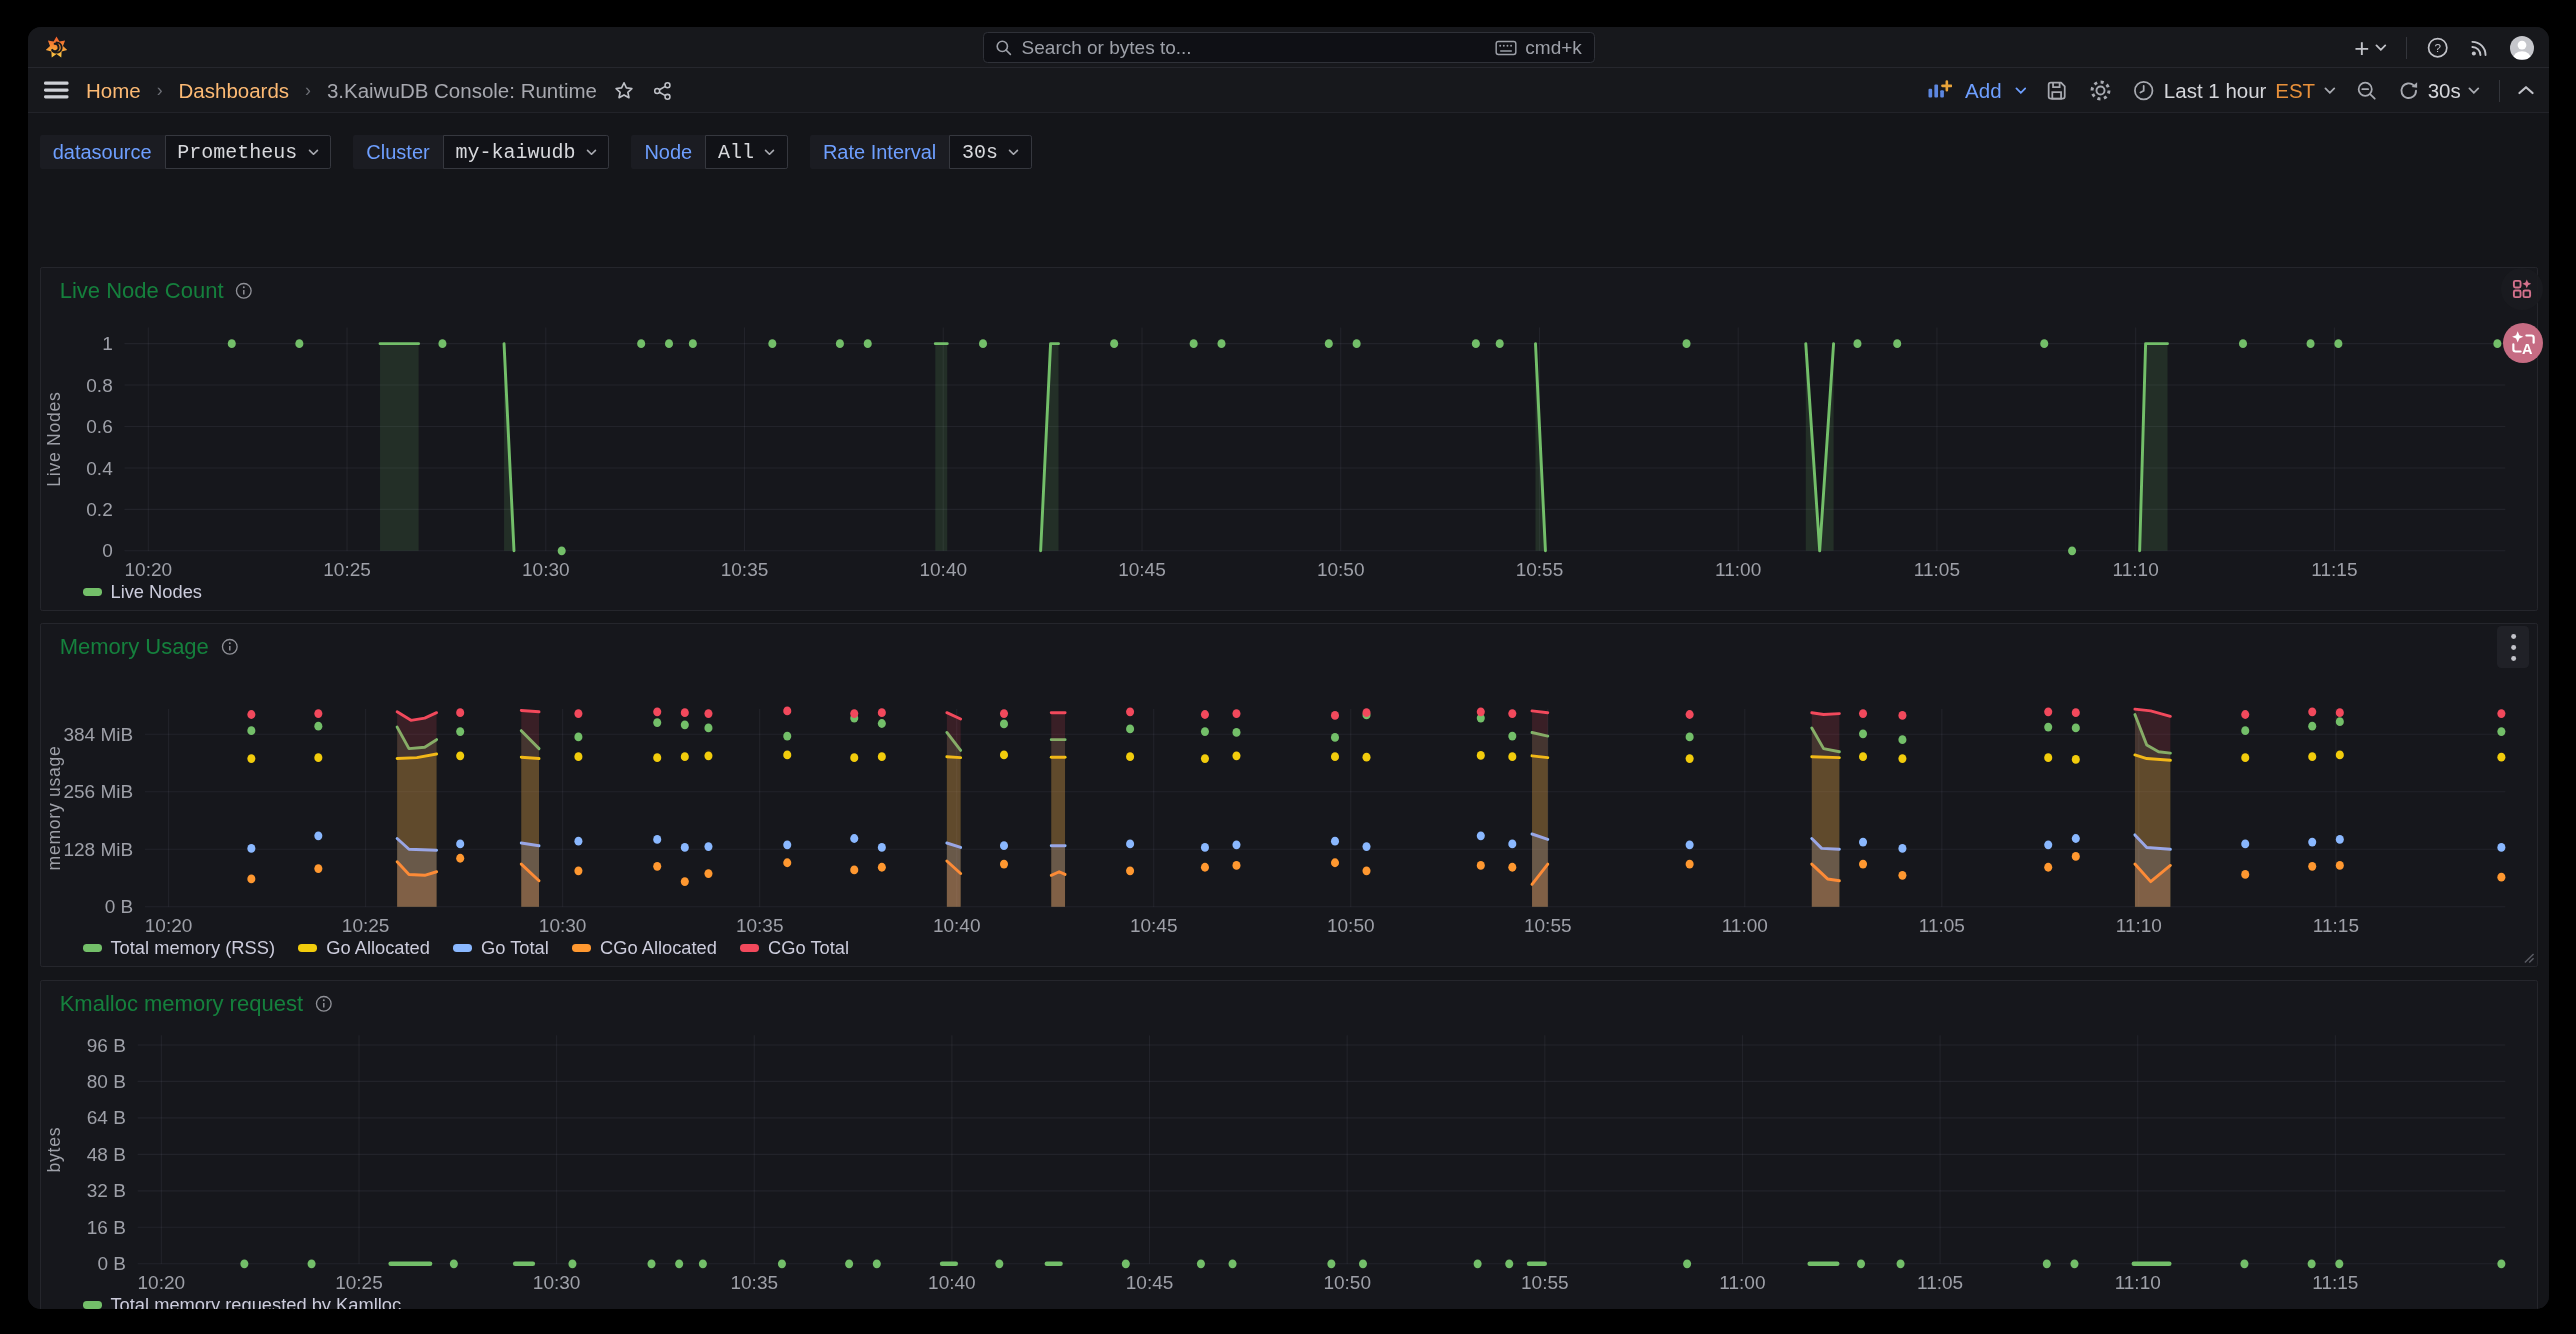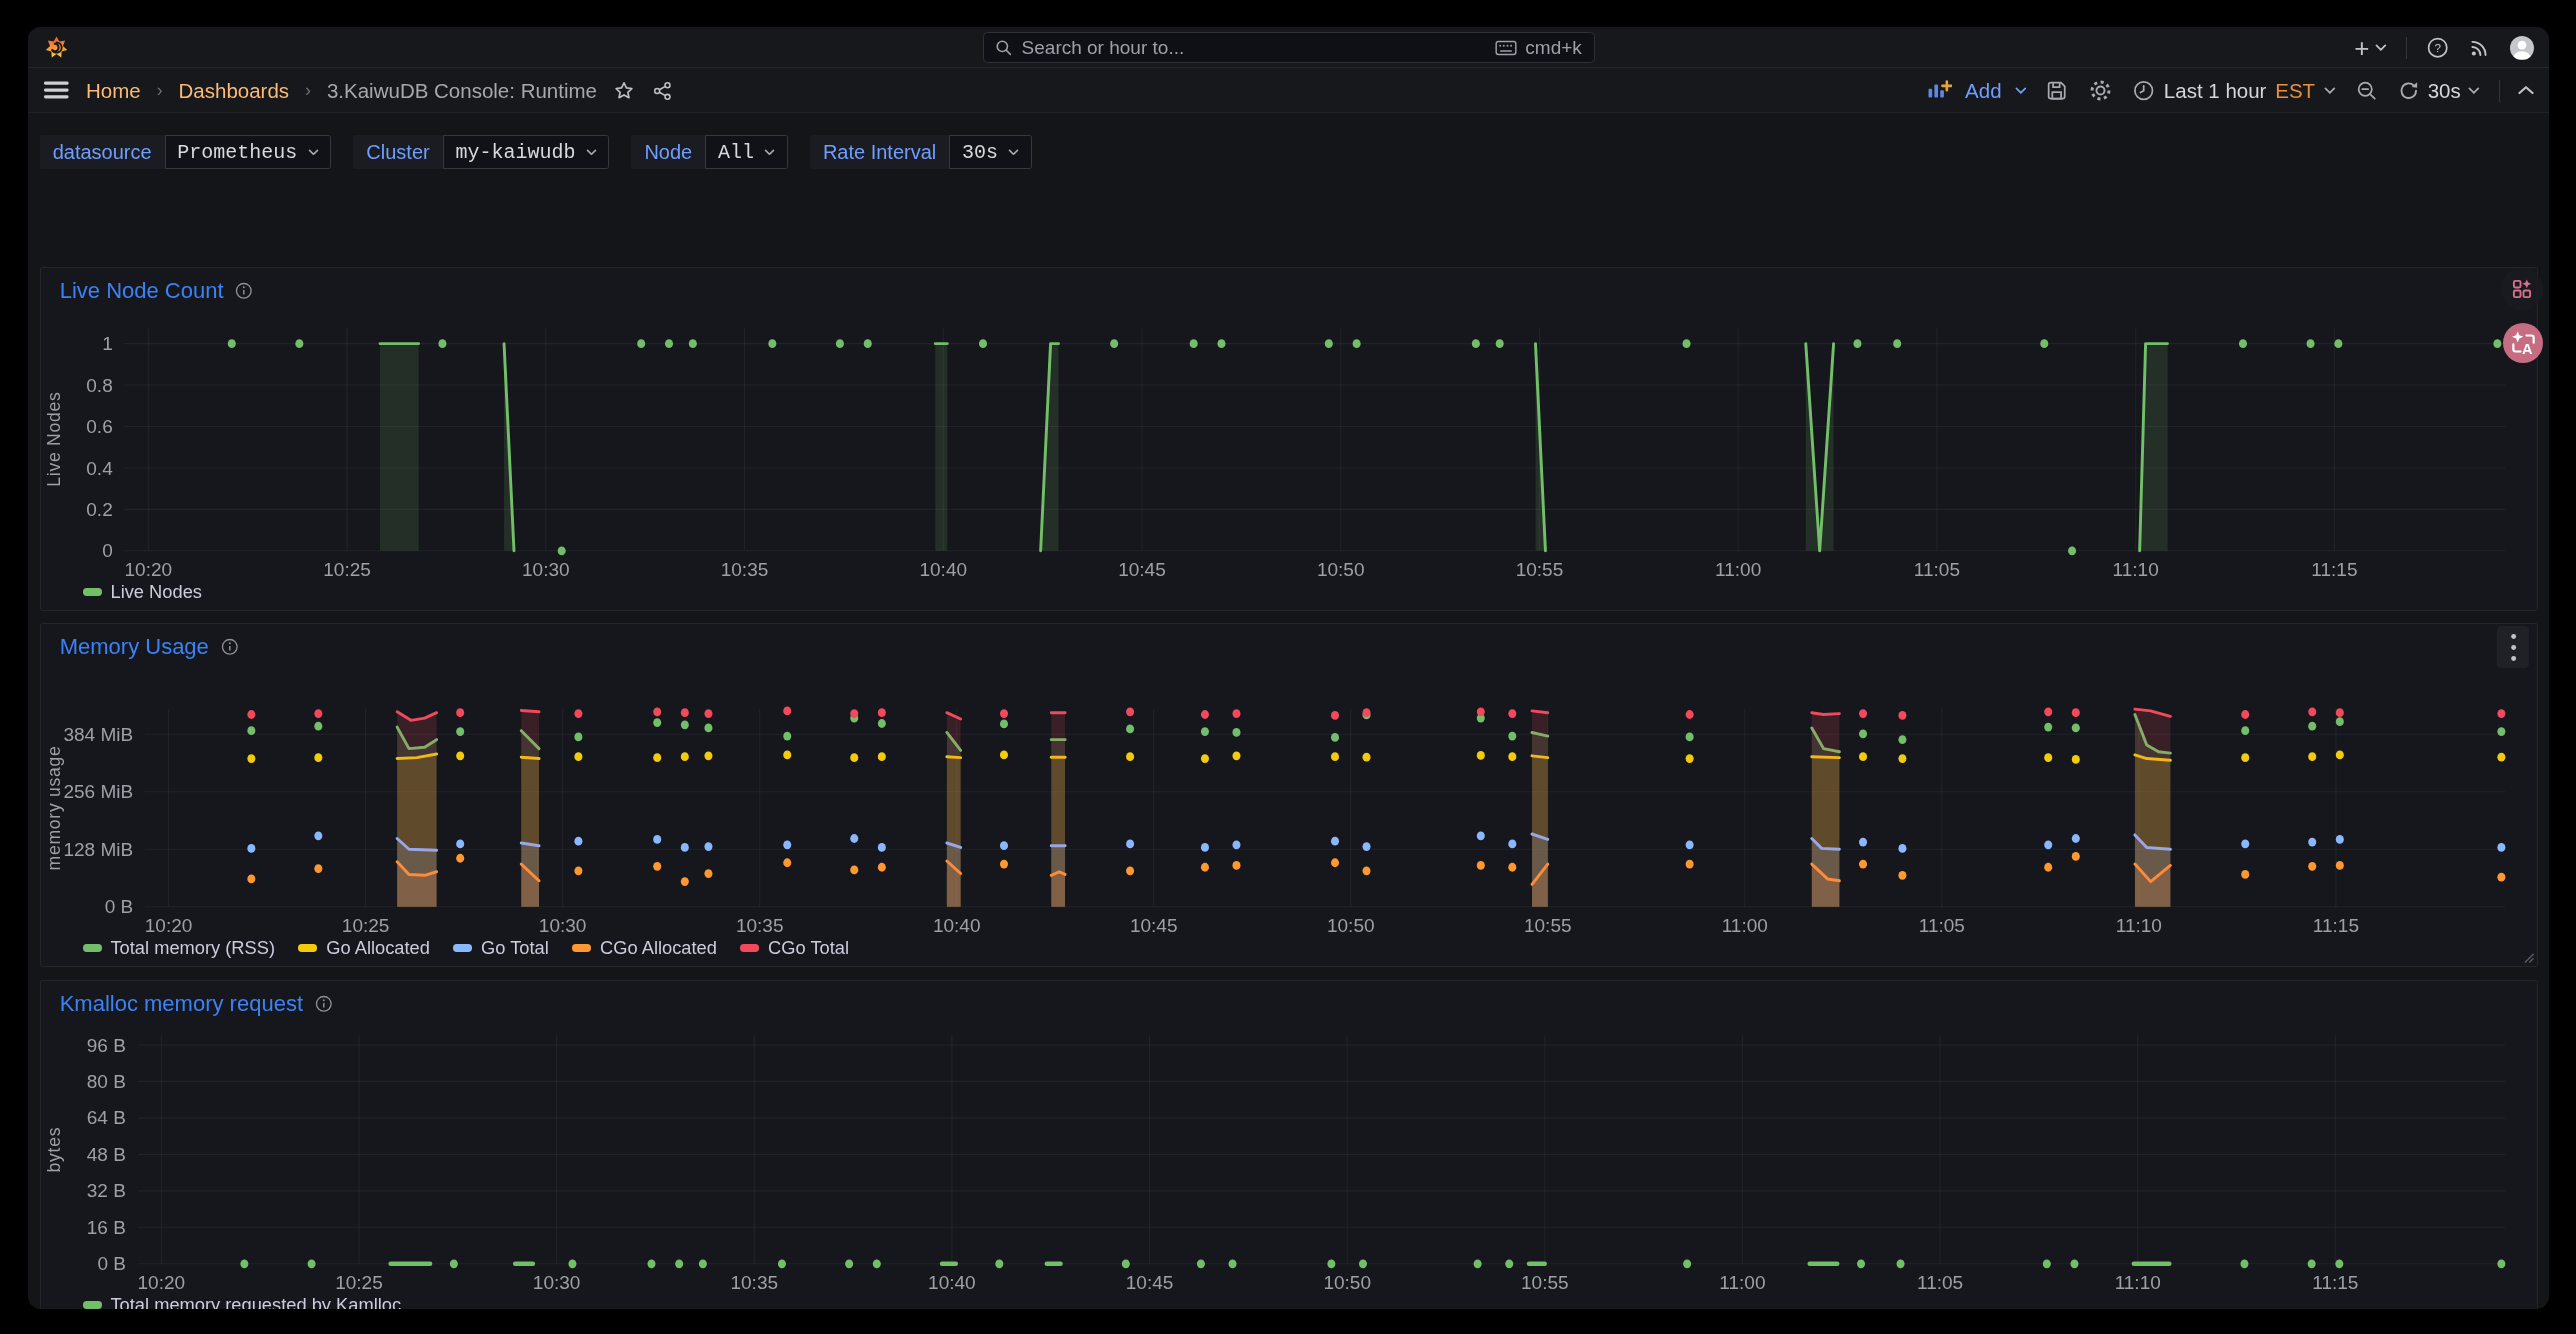--- a/index.html
+++ b/index.html
@@ -36,21 +36,21 @@
   .varlabel{background:#1b1c22;border-radius:2.2px 0 0 2.2px;display:flex;align-items:center;
     padding:0 13px;color:#6e9fff;font-size:20px;font-weight:500;}
   .varvalue{background:#111217;border:0.7px solid #36383f;border-radius:0 2.2px 2.2px 0;display:flex;
     align-items:center;gap:10.3px;padding:0 11.7px;color:#d8d9dd;font-size:20px;font-family:Liberation Mono, monospace;}
   
   .panel{position:absolute;left:11.7px;width:2498px;background:#16171c;border:0.7px solid #25262c;border-radius:2.2px;overflow:hidden;}
   #panel1{top:154px;height:344px;}
   #panel2{top:510px;height:344px;}
   #panel3{top:867px;height:344px;}
   .panel-header{position:absolute;left:19px;top:9.5px;display:flex;align-items:center;gap:11.7px;z-index:3;}
-  .panel-title{font-size:22px;font-weight:500;color:#3b82f6;}
+  .panel-title{font-size:22px;font-weight:500;color:#15803d;}
   .chart{position:absolute;left:0;top:0;}
   .legend{position:absolute;left:42px;top:313px;display:flex;gap:23.4px;align-items:center;z-index:3;}
   .legend-item{display:flex;align-items:center;gap:8.8px;cursor:pointer;}
   .legend-marker{width:19px;height:7.3px;border-radius:3.7px;}
   .legend-label{font-size:18.3px;color:#ccccdc;}
   .kebab{position:absolute;right:7.3px;top:2.2px;width:32px;height:42px;background:#202127;border-radius:4.4px;
     display:flex;align-items:center;justify-content:center;z-index:4;}
   
   .fab{position:absolute;border-radius:50%;display:flex;align-items:center;justify-content:center;z-index:9;}
   #fab1{left:2473px;top:241px;width:42px;height:42px;background:rgba(26,27,31,.92);}
@@ -73,21 +73,21 @@
           </defs>
         <polygon fill="url(#lg)" points="16,2 19.9,8.9 27.7,7.6 24.8,15 30.6,20.3 23,22.6 22.5,30.5 16,26 9.5,30.5 9,22.6 1.4,20.3 7.2,15 4.3,7.6 12.1,8.9"></polygon>
         <path d="M16,10 a7,7 0 1 1 -6.5,9.5 a5,5 0 1 0 4,-7.5" fill="none" stroke="#17181c" stroke-width="2.6" stroke-linecap="round"></path>
       </svg>
 
       <div class="searchbox">
         <svg class="icon" width="17.6" height="17.6" viewBox="0 0 24 24">
           <circle cx="10" cy="10" r="7" fill="none" stroke="#9da0a8" stroke-width="2.2"></circle>
           <line x1="15" y1="15" x2="21" y2="21" stroke="#9da0a8" stroke-width="2.2" stroke-linecap="round"></line>
         </svg>
-        <span class="grow">Search or hour to...</span>
+        <span class="grow">Search or bytes to...</span>
         <svg class="icon" width="22" height="16" viewBox="0 0 30 22">
           <rect x="1.5" y="2" width="27" height="18" rx="3" fill="none" stroke="#9da0a8" stroke-width="2"></rect>
           <line x1="7" y1="15" x2="23" y2="15" stroke="#9da0a8" stroke-width="2"></line>
           <circle cx="7" cy="8" r="1.3" fill="#9da0a8"></circle>
             <circle cx="12" cy="8" r="1.3" fill="#9da0a8"></circle>
           <circle cx="17" cy="8" r="1.3" fill="#9da0a8"></circle>
             <circle cx="22" cy="8" r="1.3" fill="#9da0a8"></circle>
         </svg>
         <span>cmd+k</span>
       </div>

